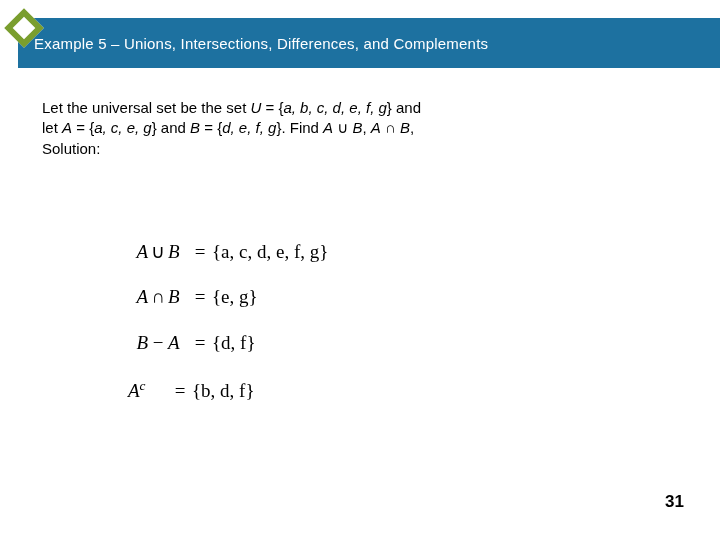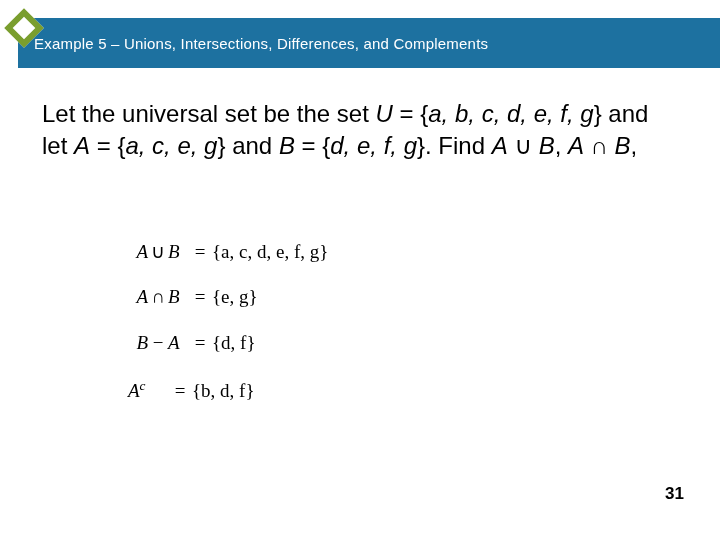--- a/index.html
+++ b/index.html
@@ -40,21 +40,21 @@
     border: 6px solid #7a9e2e;
     background: #ffffff;
     box-sizing: border-box;
     z-index: 10;
   }
   .content {
     position: absolute;
     top: 98px;
     left: 42px;
     right: 42px;
-    font-size: 24px;
+    font-size: 15px;
     line-height: 1.35;
     color: #000;
   }
   .content p {
     margin: 0;
   }
   .italic { font-style: italic; }
   .sup {
     font-size: 0.7em;
     vertical-align: super;
@@ -79,21 +79,21 @@
     white-space: nowrap;
   }
   .eq-A { display: inline-block; width: 20px; text-align: right; font-style: italic; }
   .eq-op { display: inline-block; width: 20px; text-align: center; }
   .eq-B { display: inline-block; width: 20px; font-style: italic; }
   .eq-eq { display: inline-block; width: 24px; text-align: center; }
   .eq-set { }
   .eq-A2 { display: inline-block; width: 40px; font-style: italic; }
   .slide-num {
     position: absolute;
-    bottom: 36px;
+    bottom: 28px;
     right: 36px;
     font-size: 17px;
     font-weight: bold;
     color: #000;
   }
 </style>
 </head>
 <body>
 
 <div class="diamond"></div>
@@ -102,20 +102,21 @@
   <span class="header-text">Example 5 – Unions, Intersections, Differences, and Complements</span>
 </div>
 
 <div class="content">
   <p>
     <span>Let the universal set be the set </span><span class="italic">U</span><span> = {</span><span class="italic">a, b, c, d, e, f, g</span><span>} and</span>
   </p>
   <p>
     <span>let </span><span class="italic">A</span><span> = {</span><span class="italic">a, c, e, g</span><span>} and </span><span class="italic">B</span><span> = {</span><span class="italic">d, e, f, g</span><span>}. Find </span><span class="italic">A</span><span> ∪ </span><span class="italic">B</span><span>, </span><span class="italic">A</span><span> ∩ </span><span class="italic">B</span><span>,</span>
   </p>
+  <p class="solution-label">Solution:</p>
 </div>
 
 <div class="eqns">
   <div class="eq-row">
     <span class="eq-A">A</span>
       <span class="eq-op">∪</span>
       <span class="eq-B">B</span>
       <span class="eq-eq">=</span>
       <span class="eq-set">{a, c, d, e, f, g}</span>
   </div>

